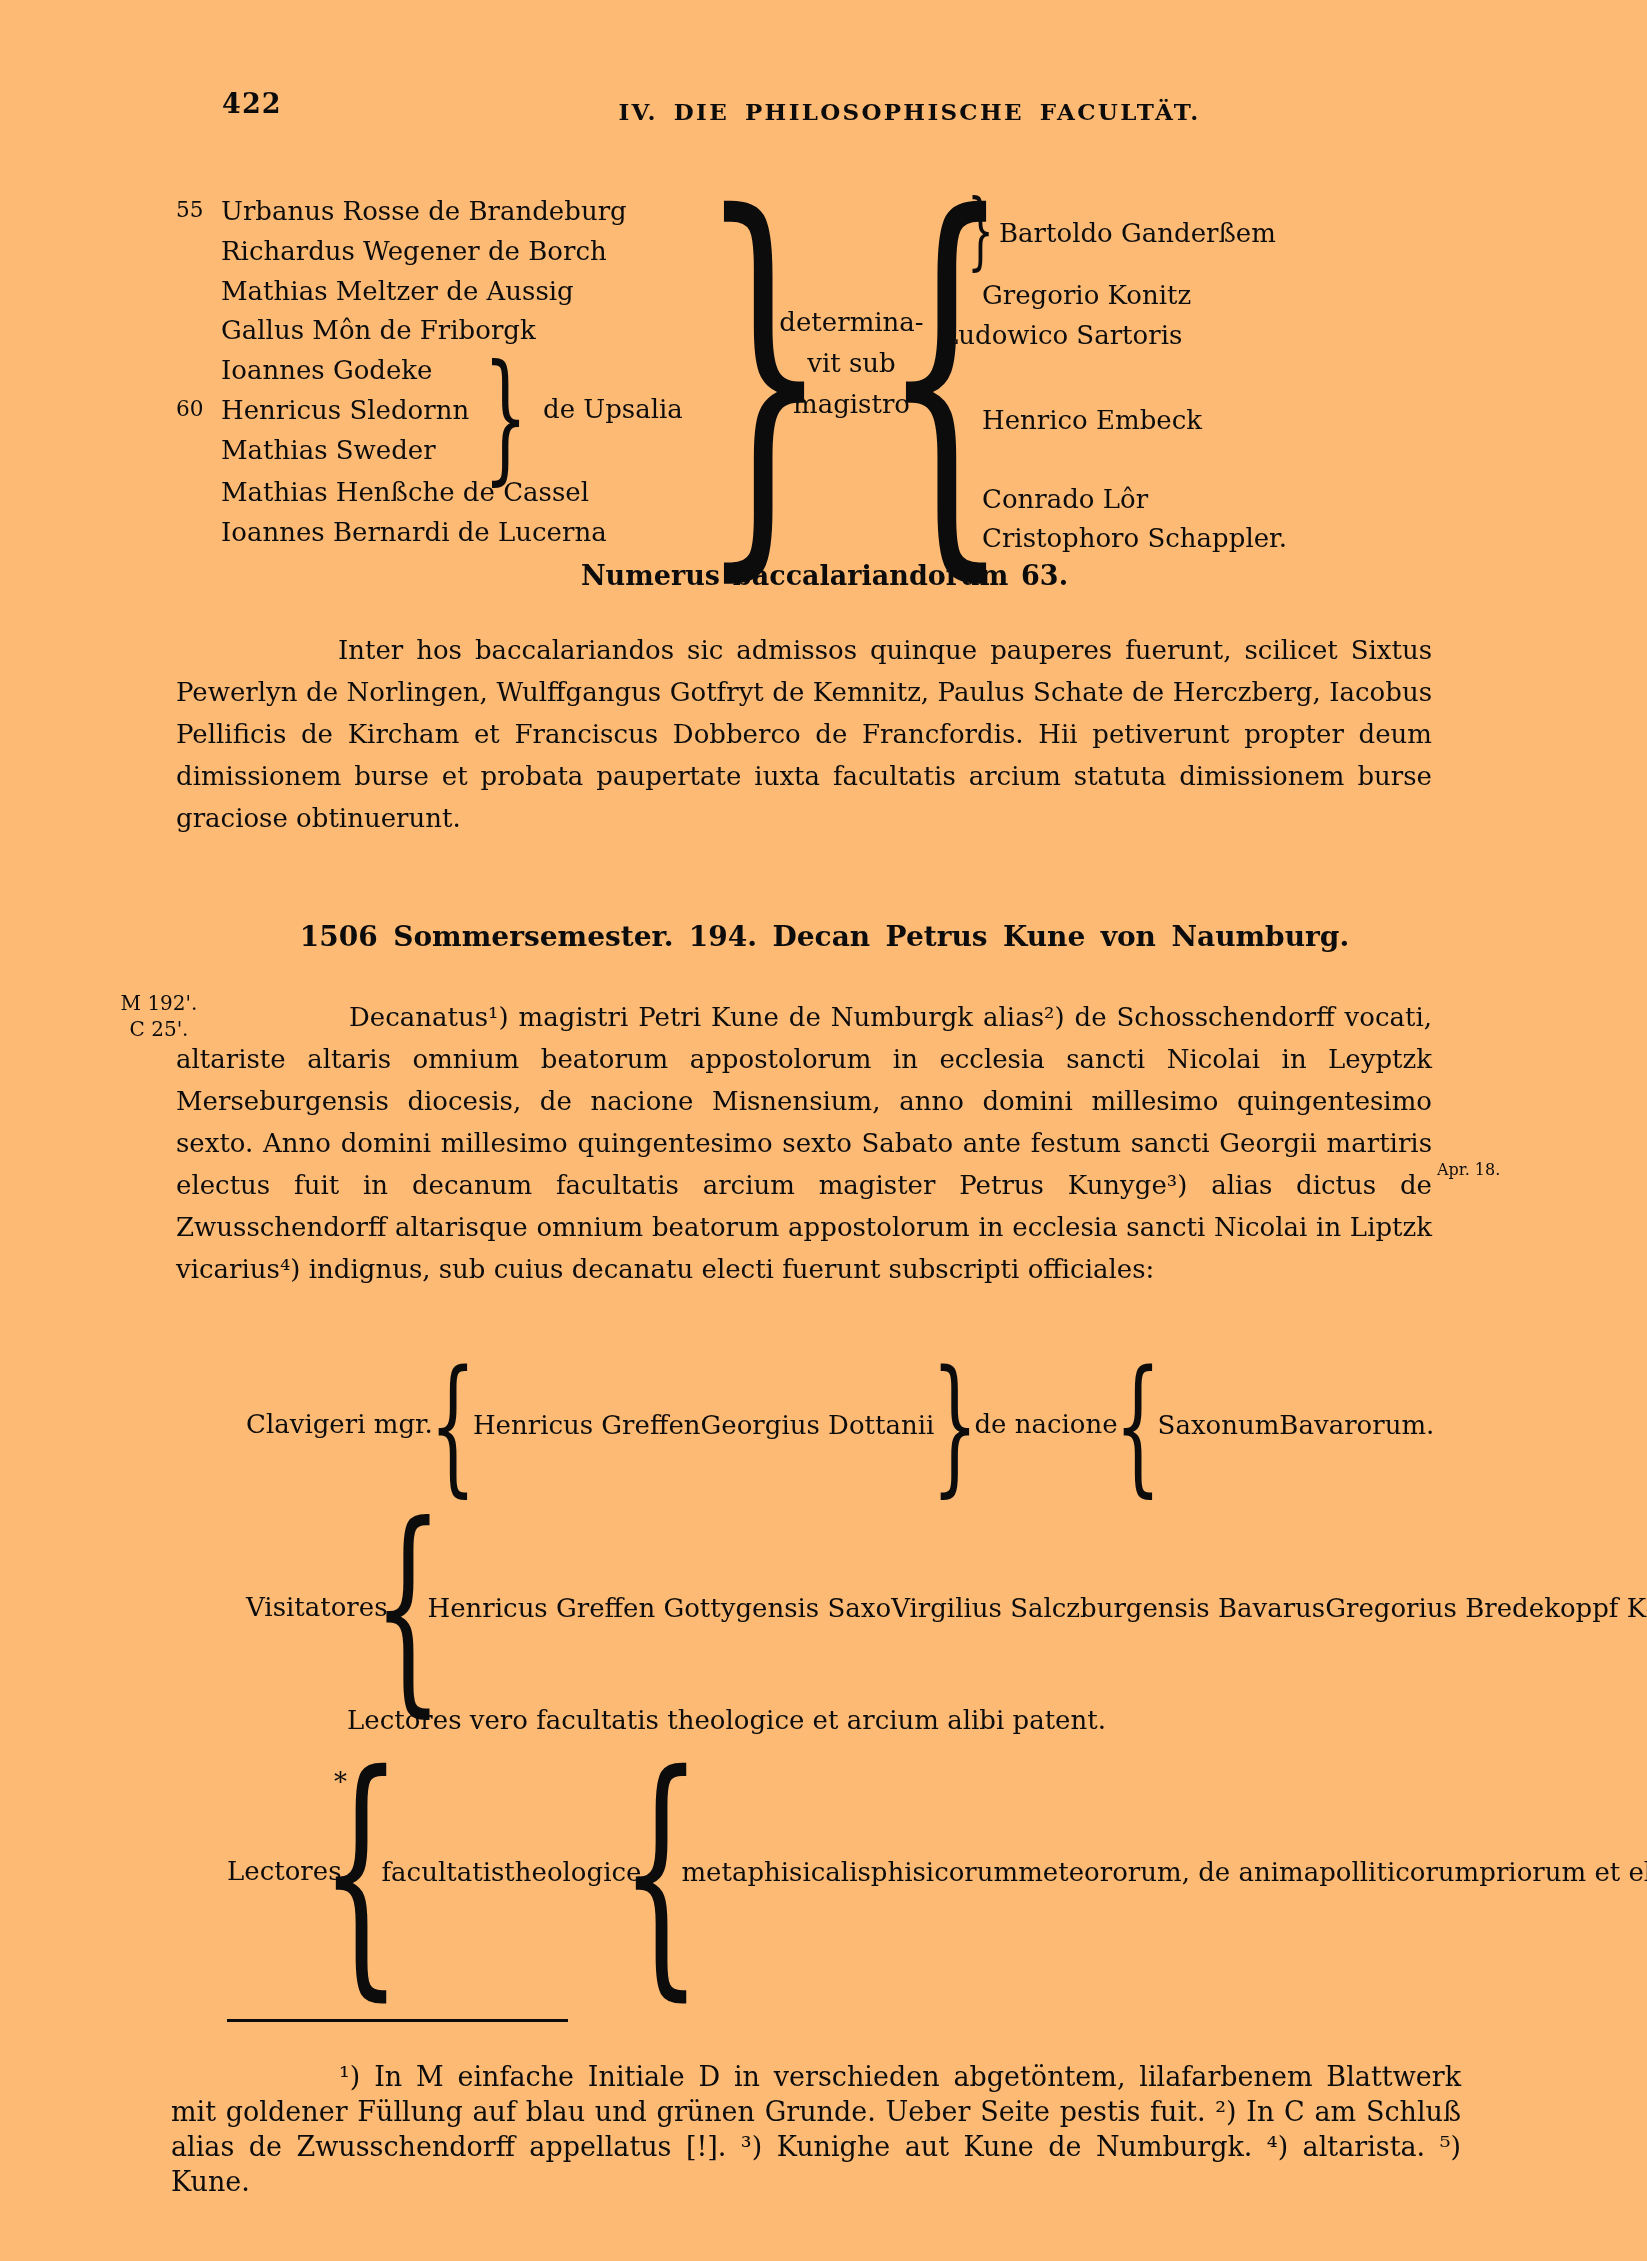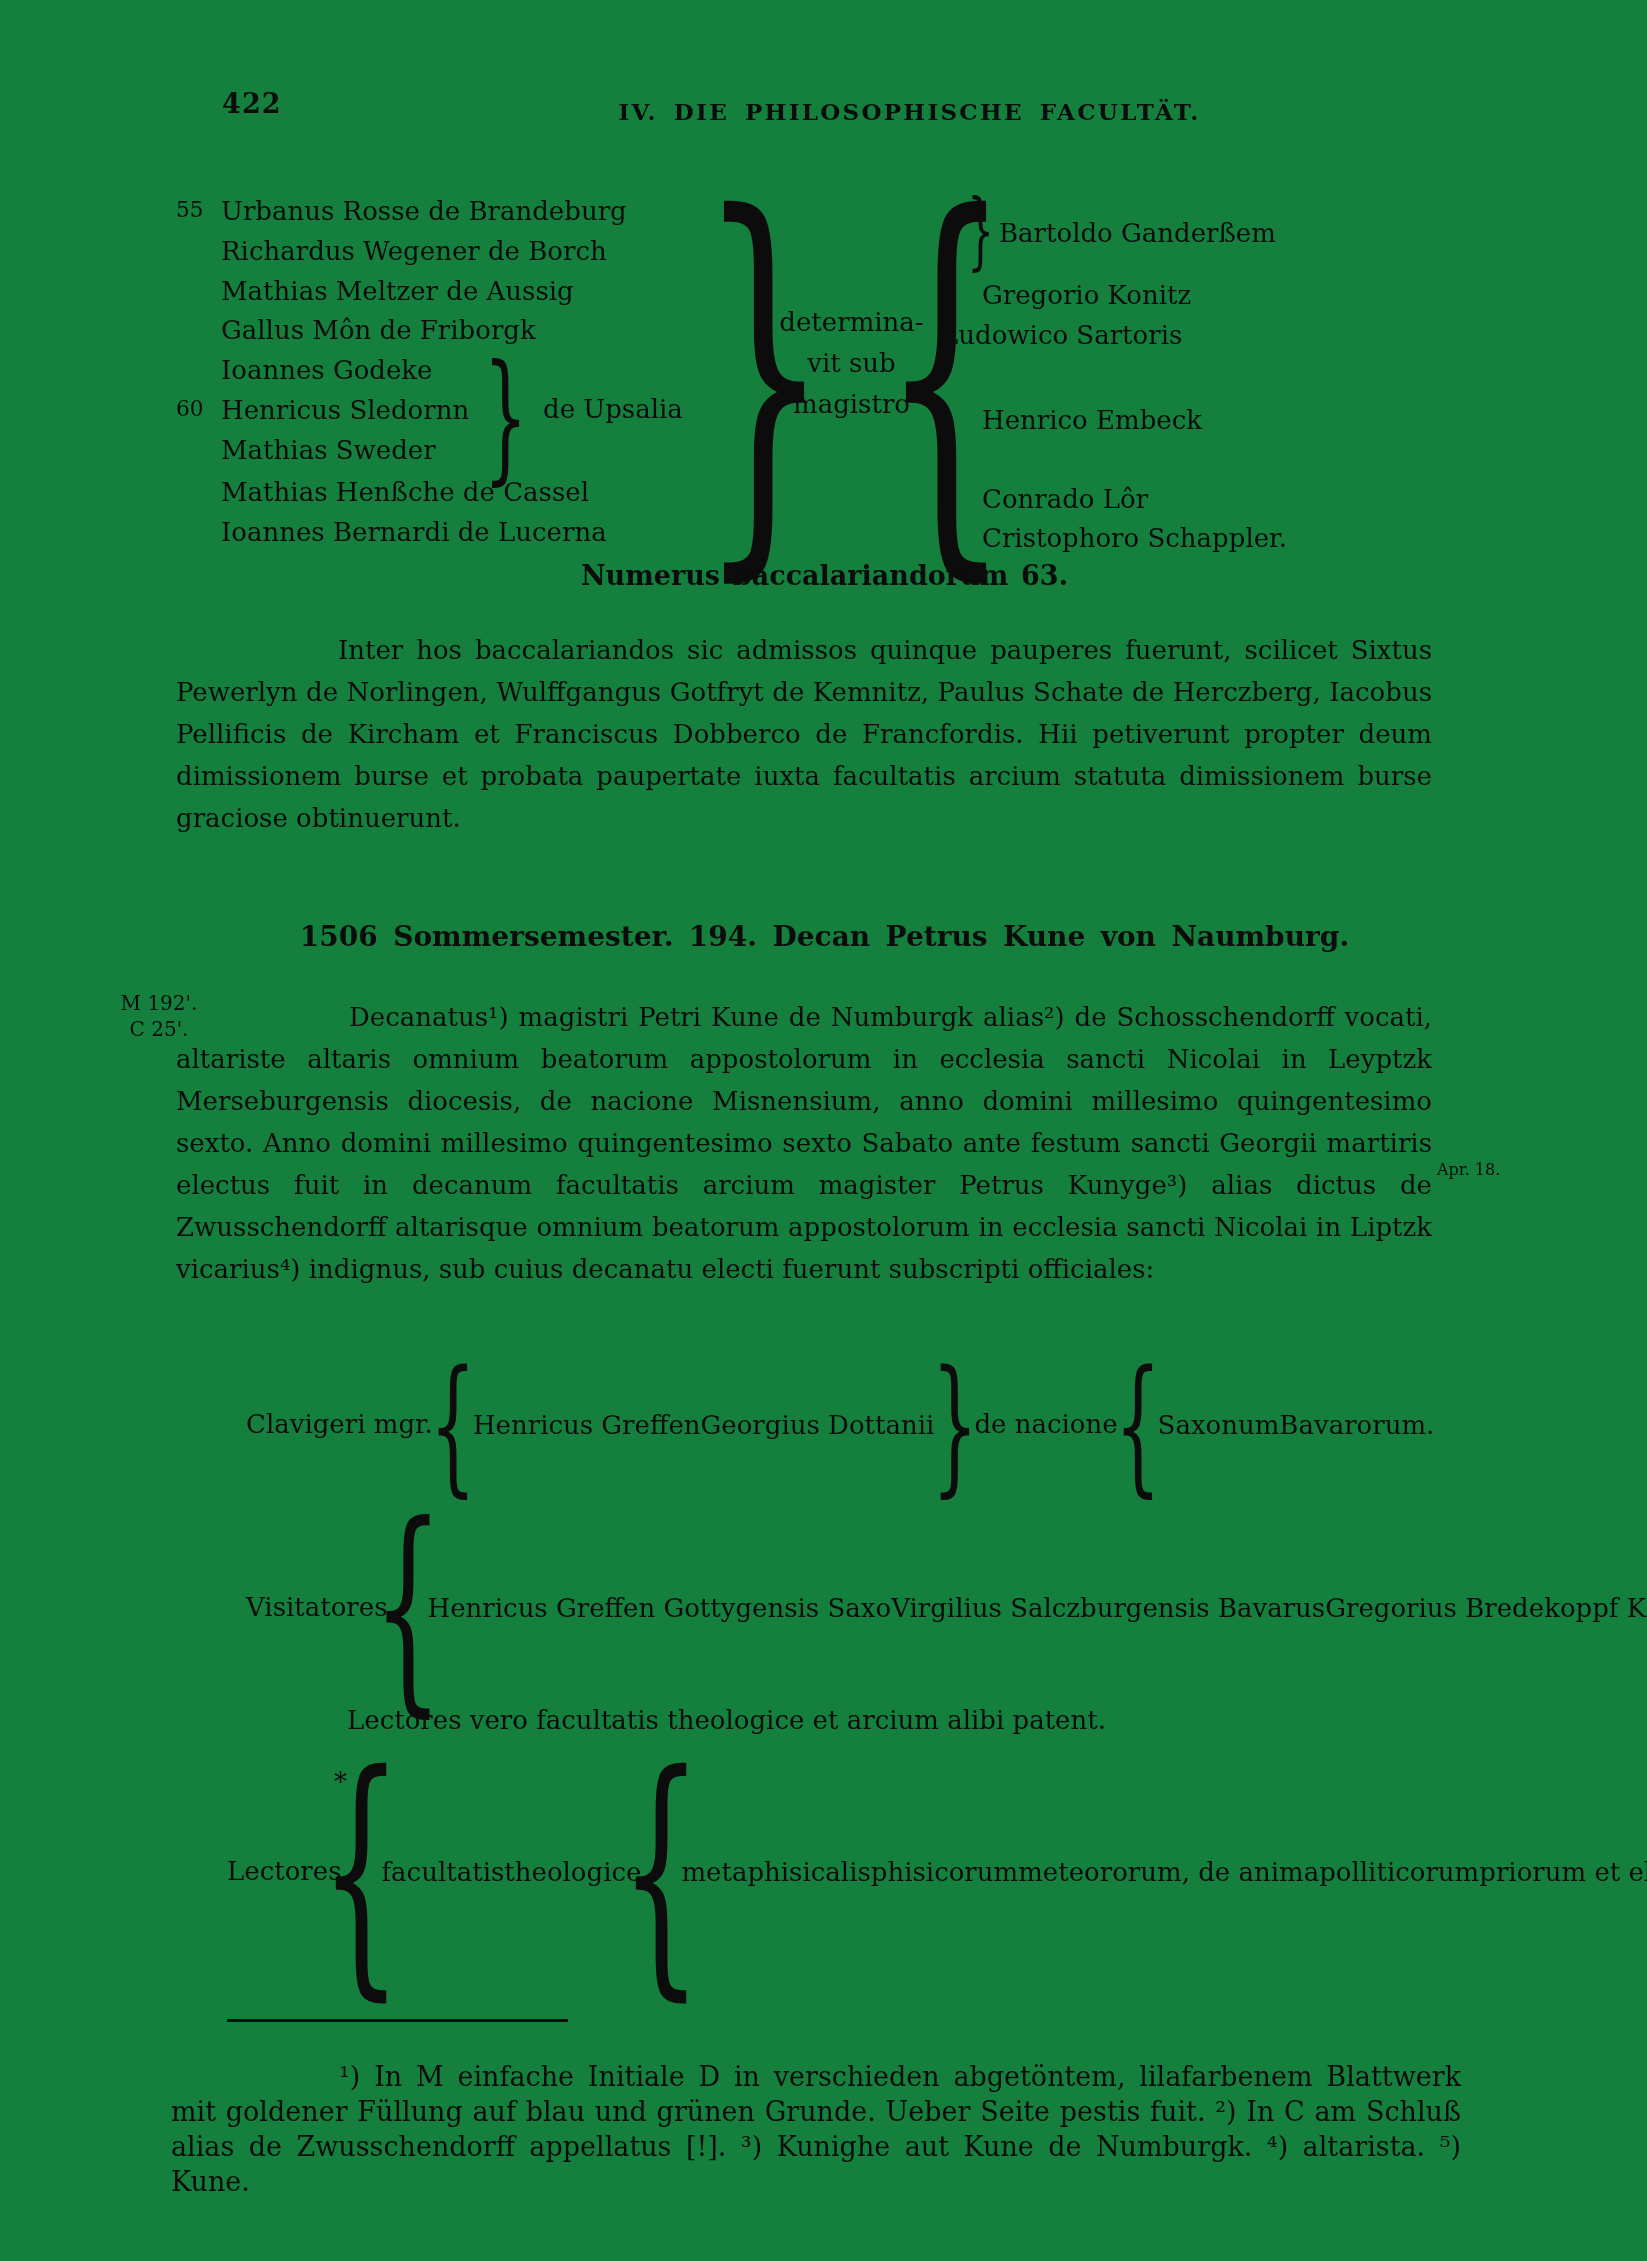--- a/index.html
+++ b/index.html
@@ -1,20 +1,20 @@
 <!DOCTYPE html>
 <html style="font-size:9px"><head>
 <meta charset="utf-8">
 <style>
   html,body{margin:0;padding:0;background:#d9d9d5;}
   .page{
     position:relative;
     width:1647px;
     height:2261px;
-    background:#15803d;
+    background:#fdba74;
     color:#0c0c0c;
     font-family:"DejaVu Serif","Liberation Serif",serif;
     overflow:hidden;
   }
   .abs{position:absolute;}
   .t{font-size:26px;line-height:1.2;white-space:nowrap;}
   .pageno{font-size:27px;font-weight:bold;letter-spacing:1.1px;}
   .runhead{font-size:23px;font-weight:bold;letter-spacing:2.3px;text-align:center;word-spacing:5.7px;}
   .centerline{text-align:center;font-size:27px;font-weight:bold;word-spacing:3.4px;}
   .heading{text-align:center;font-size:28px;font-weight:bold;word-spacing:5.7px;}

